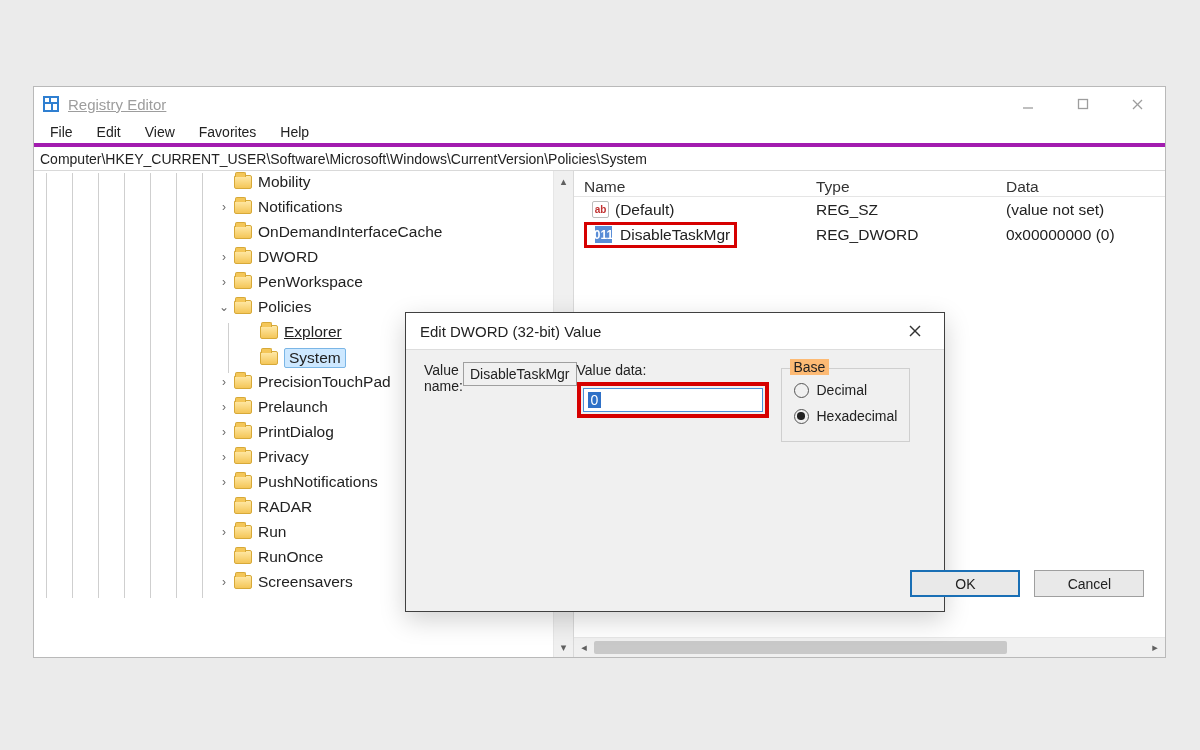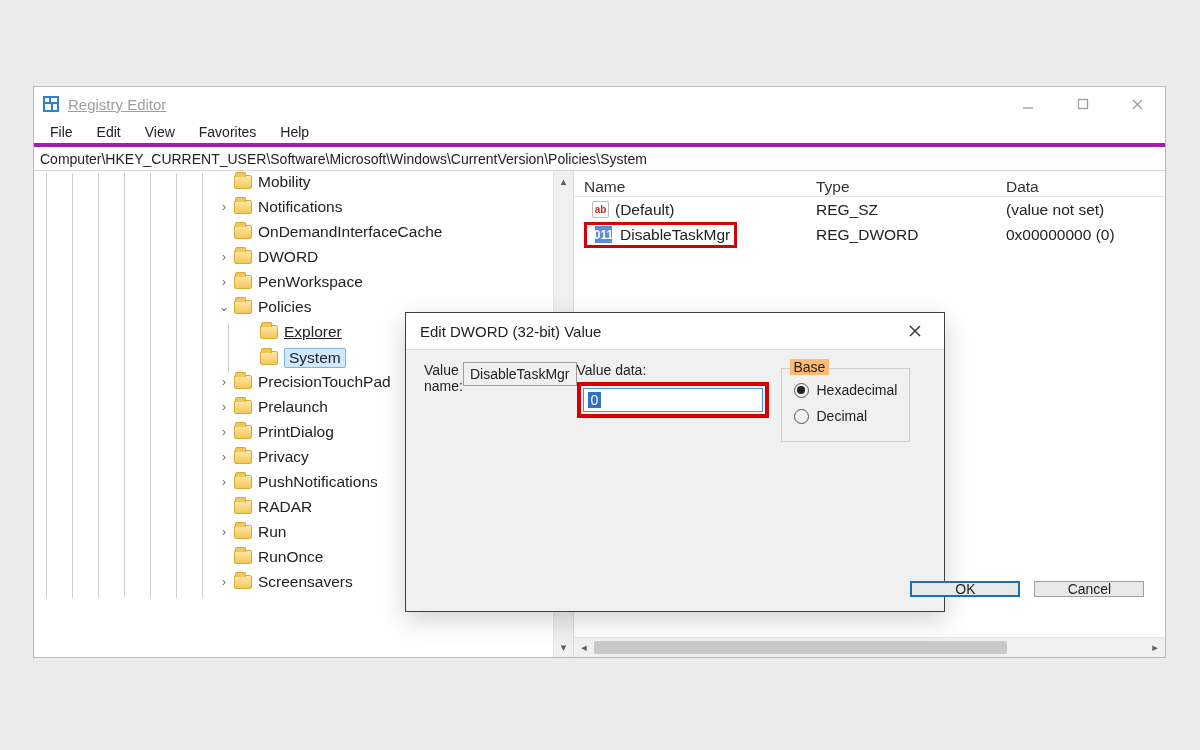--- a/index.html
+++ b/index.html
@@ -200,21 +200,21 @@
   .groupbox .legend{
     position:absolute;top:-10px;left:8px;background:#fdba74;padding:0 4px;font-size:14px;
   }
   .radio-row{display:flex;align-items:center;gap:8px;height:26px;}
   .radio{
     width:15px;height:15px;border:1px solid #555;border-radius:50%;display:inline-flex;align-items:center;justify-content:center;
   }
   .radio.checked::after{content:"";width:7.5px;height:7.5px;background:#222;border-radius:50%;}
   .dlg-buttons{display:flex;justify-content:flex-end;gap:14px;margin-top:auto;}
   .dlg-btn{
-    width:110px;height:16px;border:1px solid #9f9f9f;background:#e9e9e9;
+    width:110px;height:27px;border:1px solid #9f9f9f;background:#e9e9e9;
     display:flex;align-items:center;justify-content:center;font-size:14px;margin-top:12px;
   }
   .dlg-btn.primary{border:2px solid #1a6fb5;}
 
   svg{display:block;}
 </style>
 </head>
 <body>
 
 <div class="window">
@@ -611,26 +611,26 @@
         <div class="value-redwrap">
           <div class="dlg-input">
             <span class="val">0</span>
           </div>
         </div>
       </div>
 
       <div class="groupbox">
         <div class="legend">Base</div>
         <div class="radio-row">
+          <span class="radio"></span>
+          <span>Decimal</span>
+        </div>
+        <div class="radio-row">
           <span class="radio checked"></span>
           <span>Hexadecimal</span>
-        </div>
-        <div class="radio-row">
-          <span class="radio"></span>
-          <span>Decimal</span>
         </div>
       </div>
     </div>
 
     <div class="dlg-buttons">
       <div class="dlg-btn primary">
         <span>OK</span>
       </div>
       <div class="dlg-btn">
         <span>Cancel</span>

